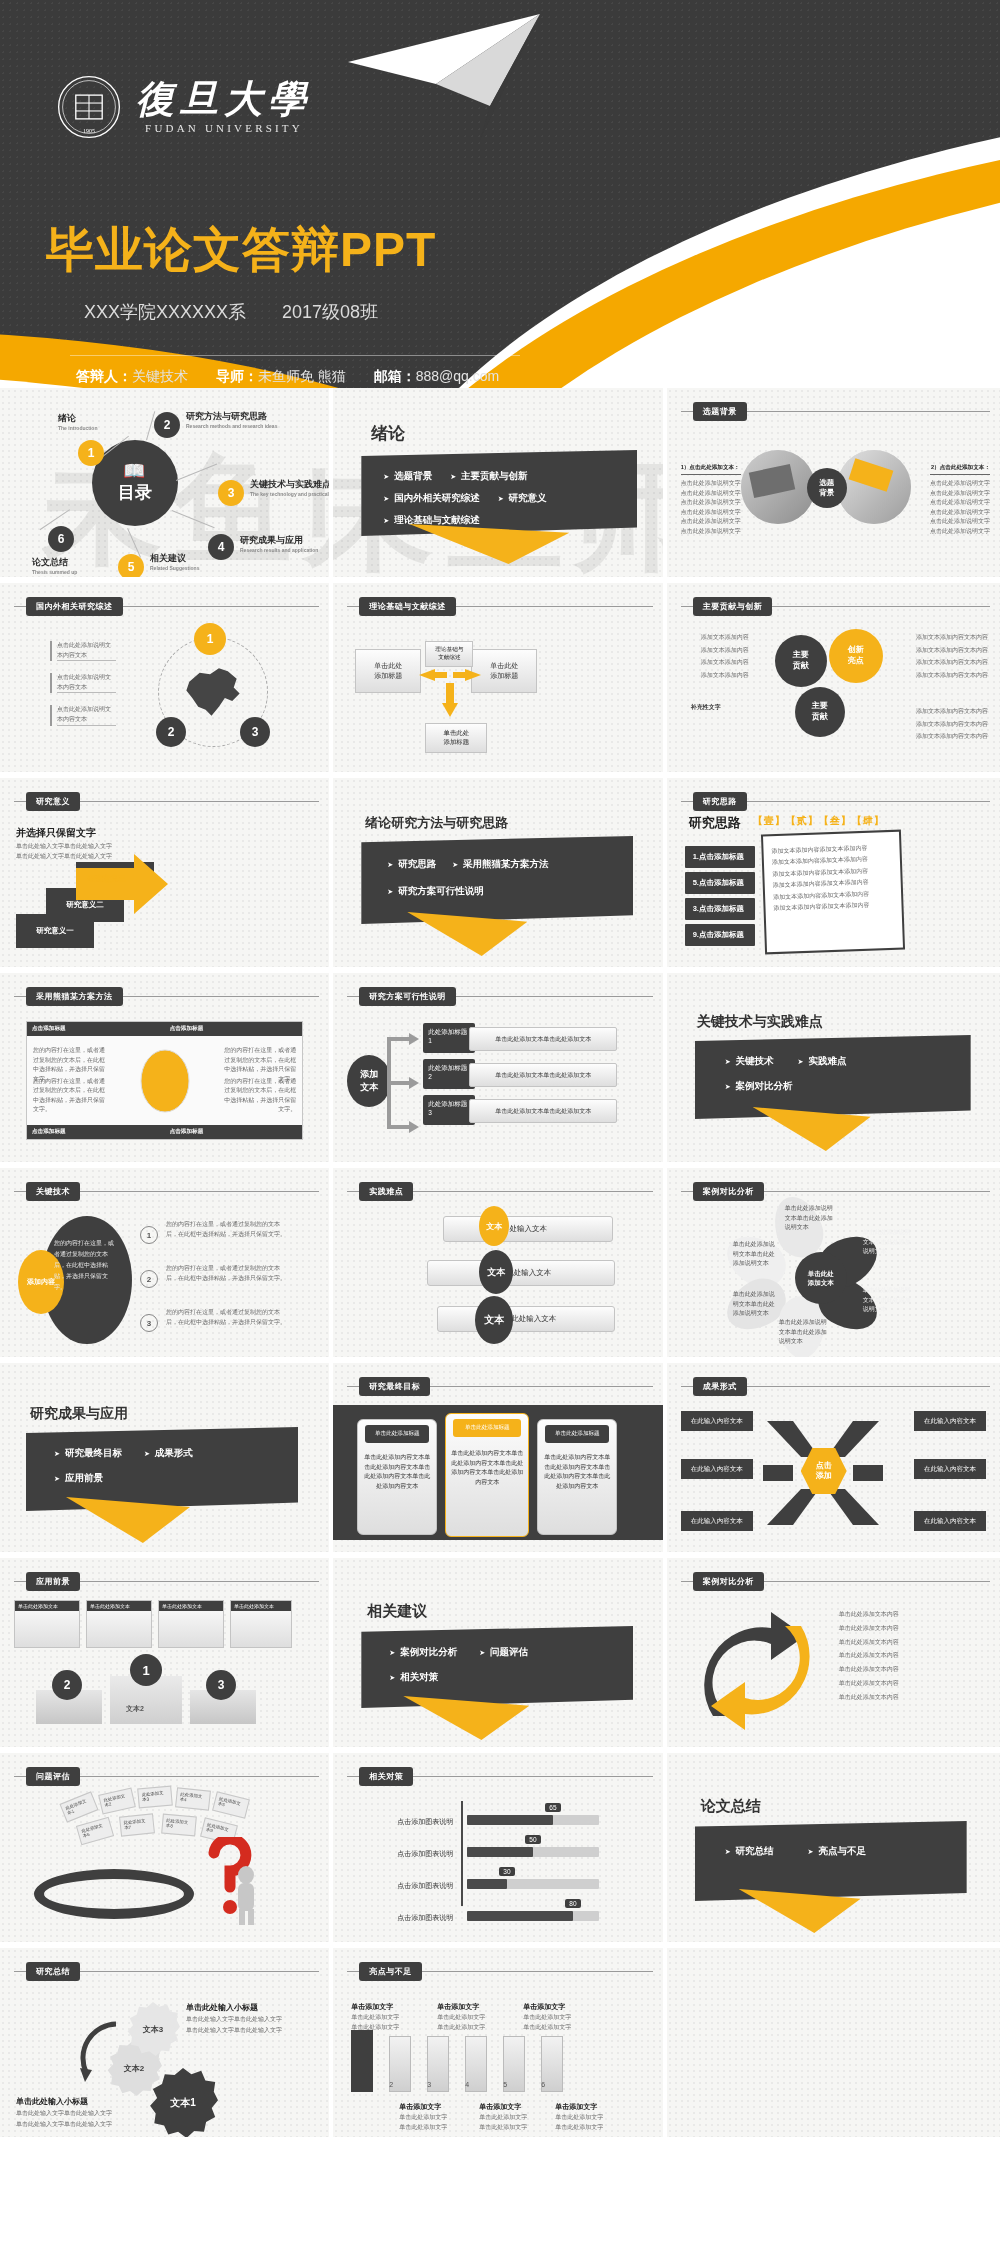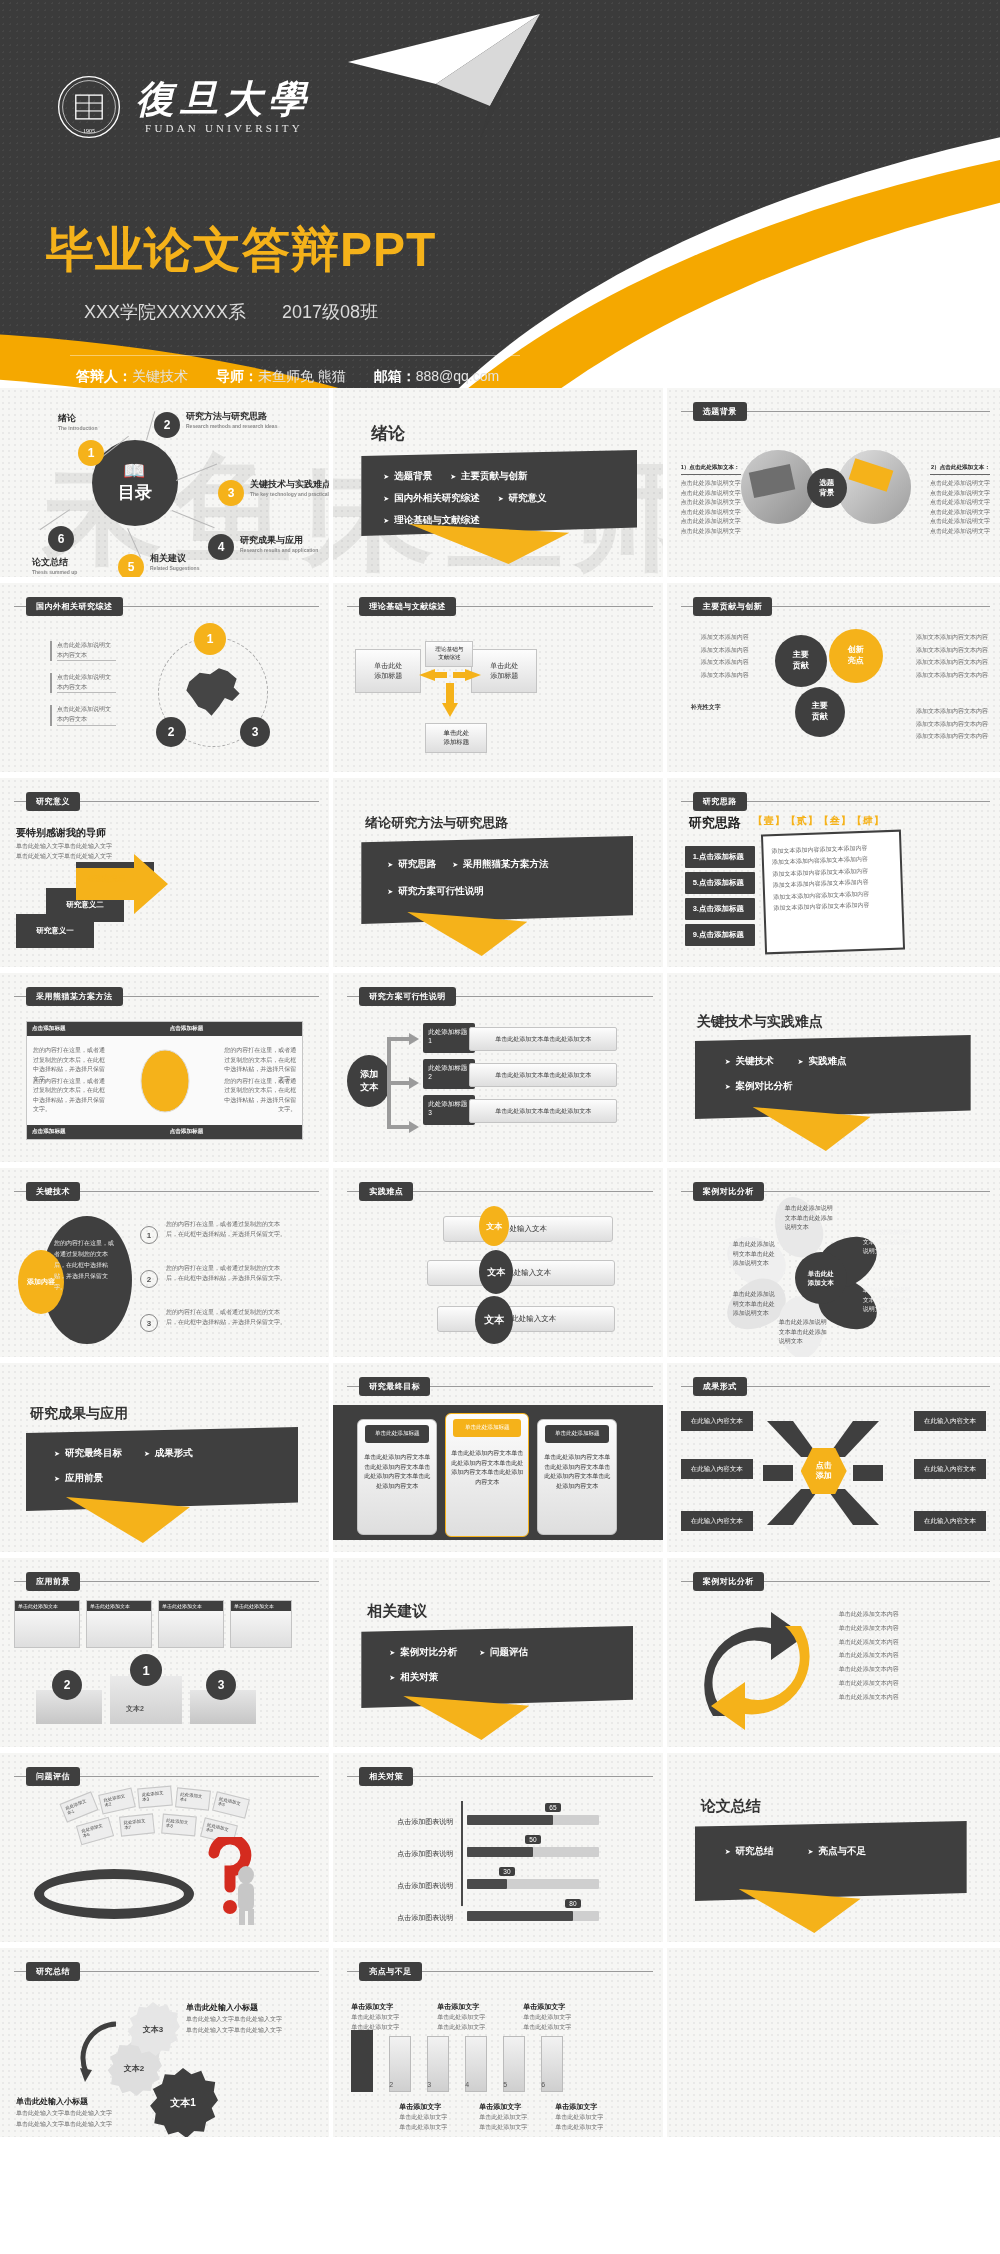--- a/index.html
+++ b/index.html
@@ -480,21 +480,21 @@
       <div>添加文本添加内容文本内容</div>
     </div>
   </div>
 
   <div class="slide">
     <div class="s-tagrow">
       <div class="s-rule left"></div>
       <div class="s-tag">研究意义</div>
       <div class="s-rule"></div>
     </div>
-    <div style="position:absolute;left:16px;top:48px;font-size:10px;font-weight:700;color:#222;">要特别感谢我的导师</div>
+    <div style="position:absolute;left:16px;top:48px;font-size:10px;font-weight:700;color:#222;">并选择只保留文字</div>
     <div class="t6" style="position:absolute;left:16px;top:64px;">单击此处输入文字单击此处输入文字</div>
     <div class="t6" style="position:absolute;left:16px;top:74px;">单击此处输入文字单击此处输入文字</div>
     <div style="position:absolute;left:16px;top:136px;width:78px;height:34px;background:#3f3f3f;color:#fff;font-size:7.5px;font-weight:700;display:flex;align-items:center;justify-content:center;">研究意义一</div>
     <div style="position:absolute;left:46px;top:110px;width:78px;height:34px;background:#3f3f3f;color:#fff;font-size:7.5px;font-weight:700;display:flex;align-items:center;justify-content:center;">研究意义二</div>
     <div style="position:absolute;left:76px;top:84px;width:78px;height:34px;background:#3f3f3f;color:#fff;font-size:7.5px;font-weight:700;display:flex;align-items:center;justify-content:center;"></div>
     <svg style="position:absolute;left:76px;top:76px;width:92px;height:60px;" viewBox="0 0 92 60">
       <polygon points="0,14 58,14 58,0 92,30 58,60 58,46 0,46" fill="#f5b21a"></polygon>
     </svg>
     <div style="position:absolute;left:88px;top:96px;font-size:7.5px;font-weight:700;color:#f5b21a;">研究意义三</div>
   </div>

